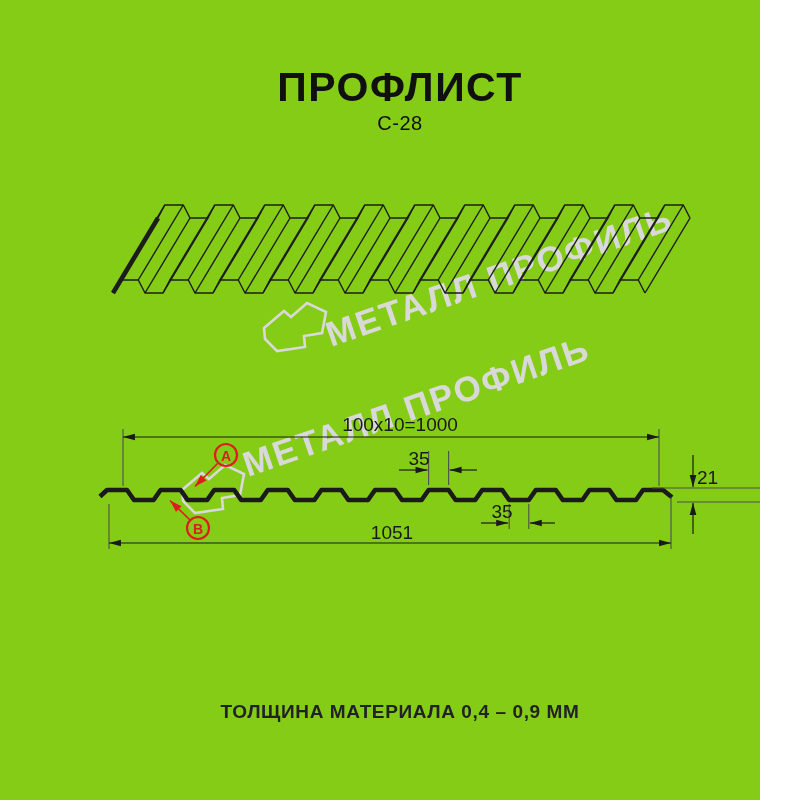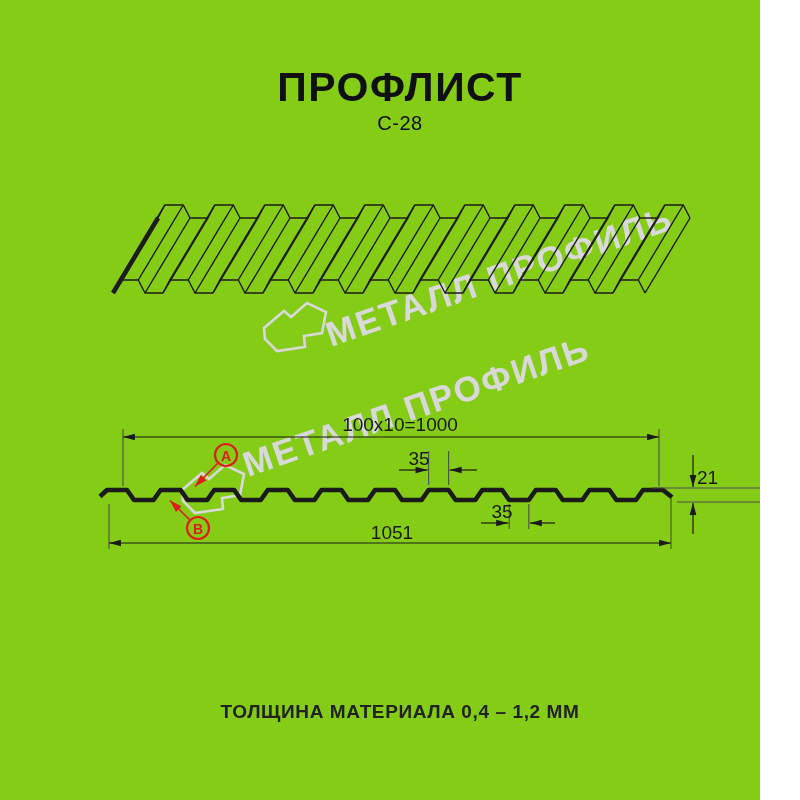--- a/index.html
+++ b/index.html
@@ -140,14 +140,14 @@
       <circle cx="226" cy="455" r="11" fill="none" stroke="#dd1d1d" stroke-width="2.2"></circle>
       <text class="red-letter" text-anchor="middle" x="226" y="460.5">A</text>
     </g>
     <g>
       <line x1="190" y1="520" x2="170" y2="500.5" stroke="#dd1d1d" stroke-width="1.6" marker-end="url(#arrR)"></line>
       <circle cx="198" cy="528" r="11" fill="none" stroke="#dd1d1d" stroke-width="2.2"></circle>
       <text class="red-letter" text-anchor="middle" x="198" y="533.5">B</text>
     </g>
   </svg>
 
-  <div class="footer-note">ТОЛЩИНА МАТЕРИАЛА 0,4 – 1,2 ММ</div>
+  <div class="footer-note">ТОЛЩИНА МАТЕРИАЛА 0,4 – 0,9 ММ</div>
 </div>
 
 </body></html>

